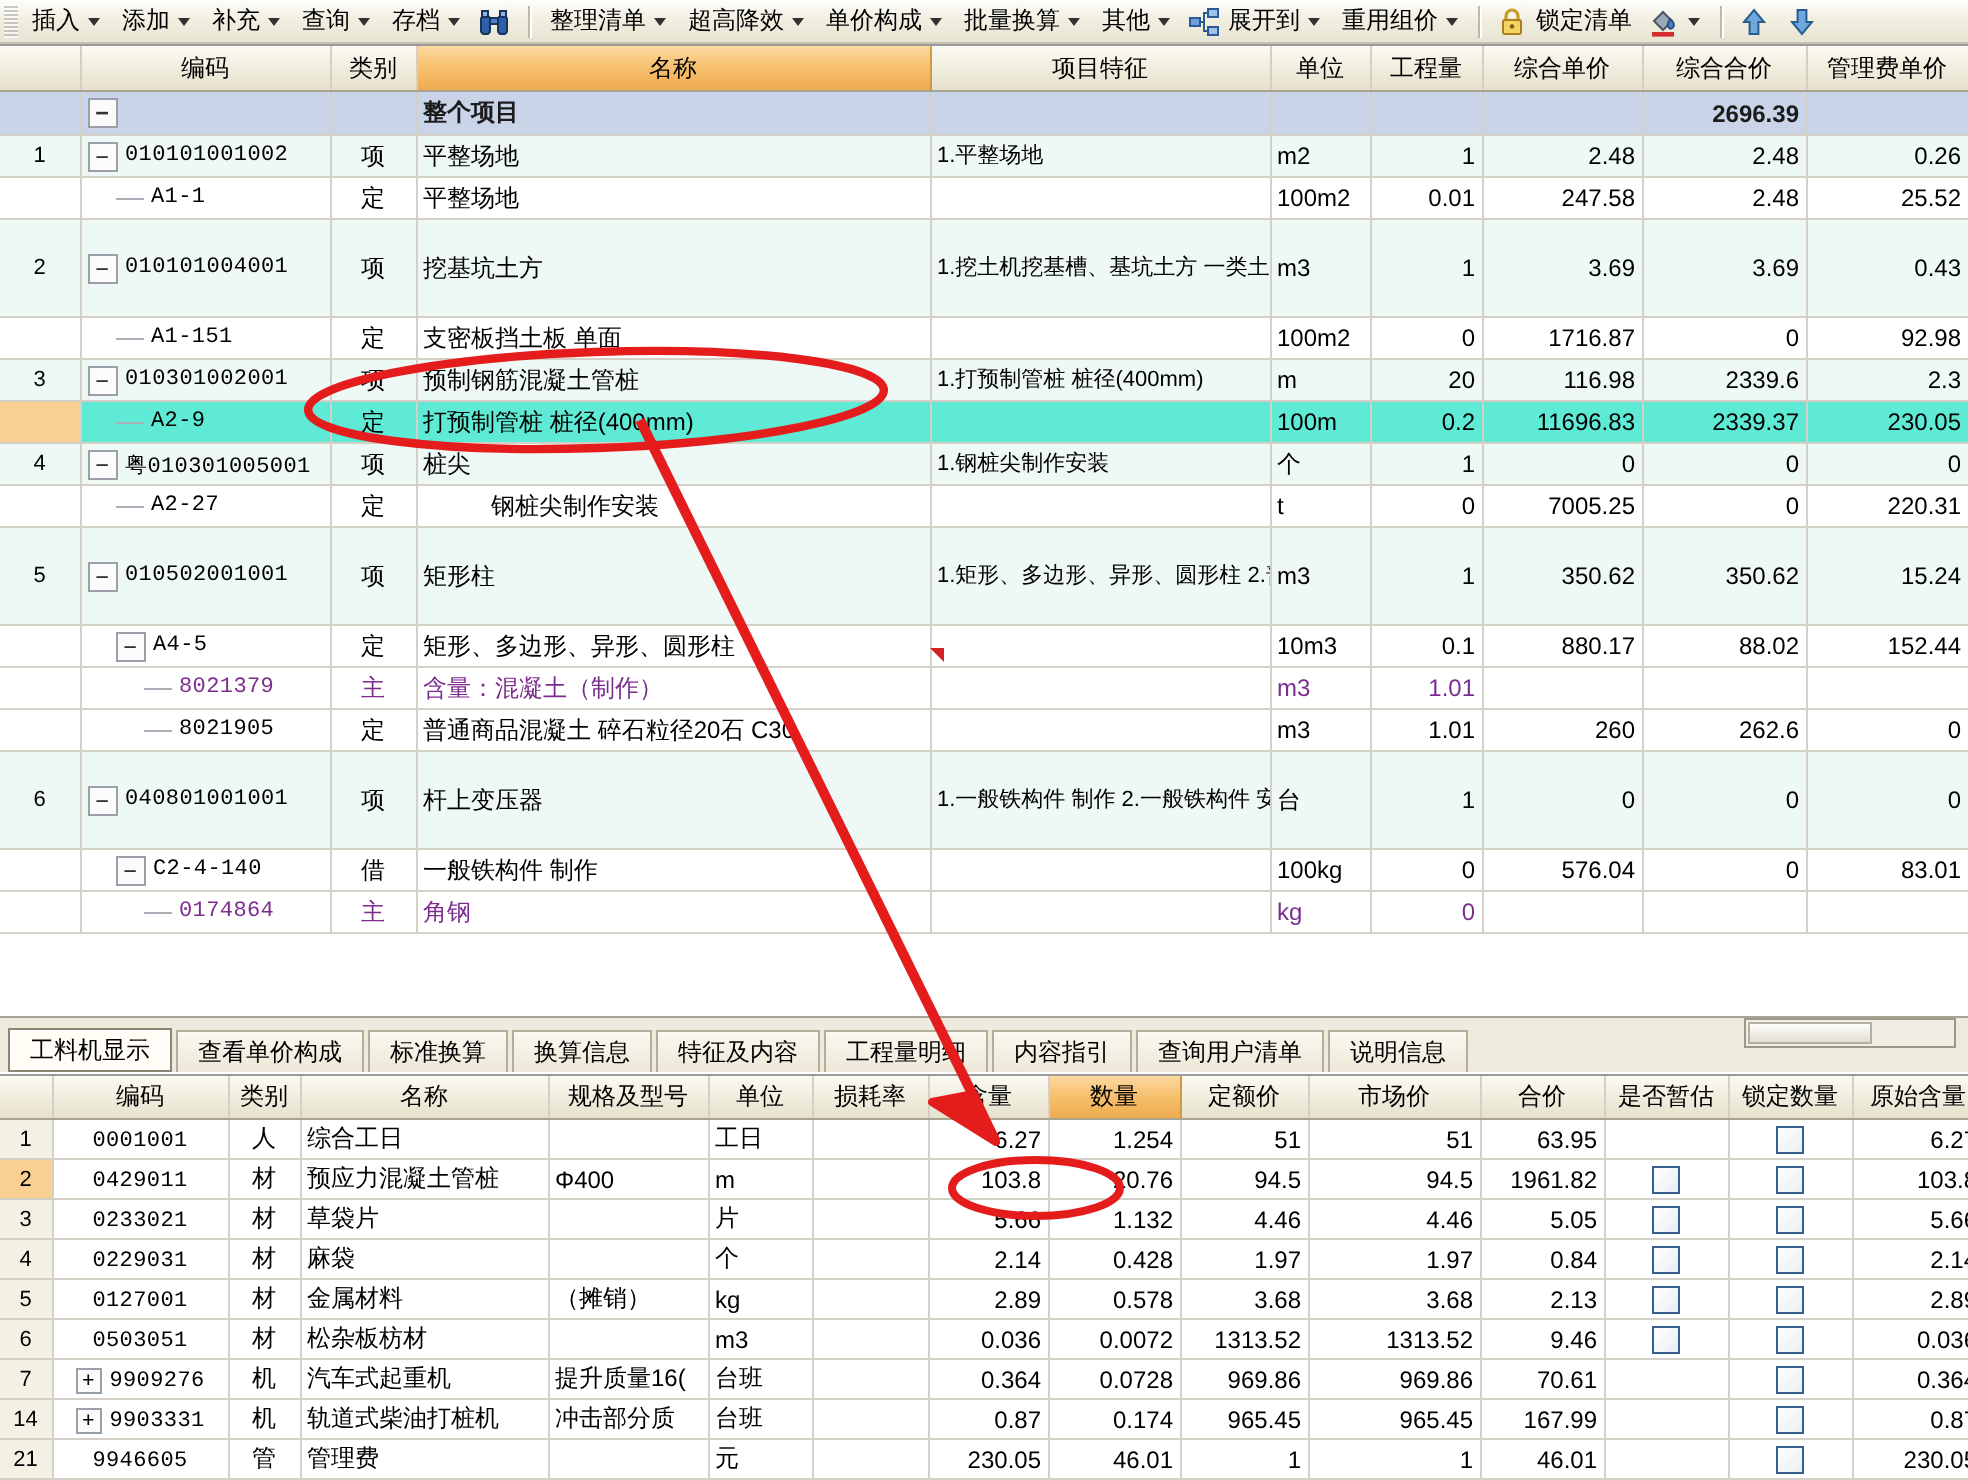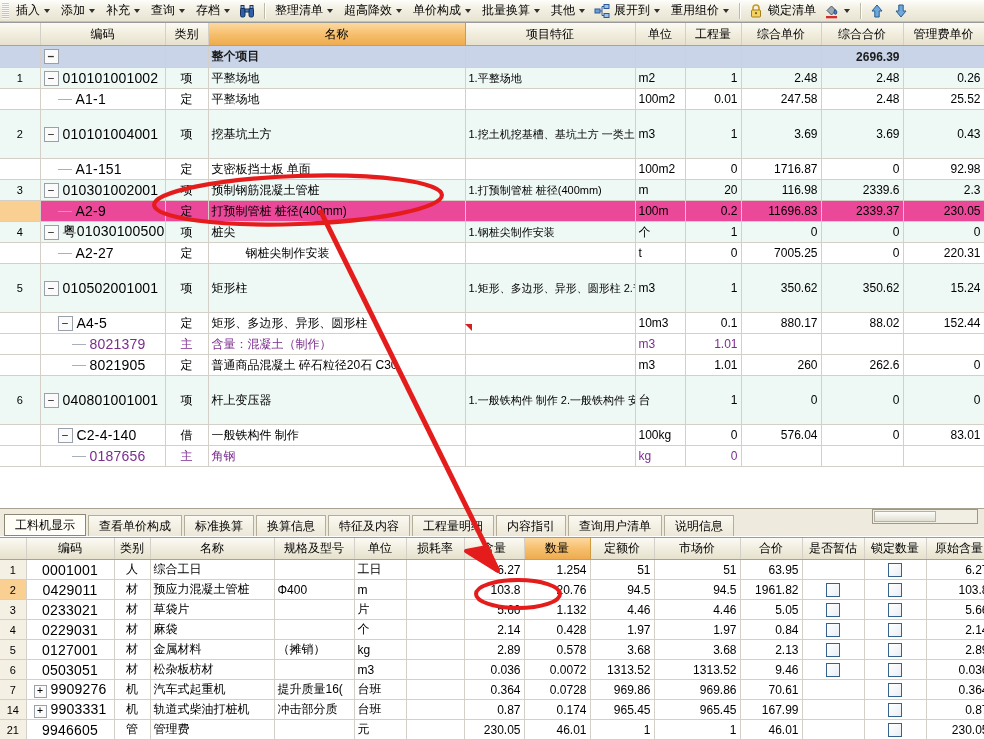--- a/index.html
+++ b/index.html
@@ -56,30 +56,30 @@
     background:linear-gradient(to bottom,#fcd9a0 0%,#f6bf6d 50%,#eeab4e 100%);
     border-right:1px solid #d09a40;
   }
   .r-num{text-align:center;background:#f4f1e4;color:#000;font-size:11px;}
   .r-num.sel{background:#f9cf92;}
   .num{text-align:right;}
   .ctr{text-align:center;}
   tr.lvl1 > td{background:#eef8f5;}
   tr.lvl2 > td{background:#ffffff;}
   tr.total > td{background:#c9d4e8;font-weight:bold;color:#1b1b1b;}
-  tr.rowsel > td{background:#ec4899;}
+  tr.rowsel > td{background:#5eead4;}
   td.purple{color:#7b2d8e;}
   .feat{white-space:pre-line;line-height:12px;font-size:11px;text-align:left;padding-top:1px;}
   .tree{display:flex;align-items:center;height:100%;}
   .tw{width:13px;height:13px;border:1px solid #9aa0a8;background:#fbfbfb;
       display:inline-flex;align-items:center;justify-content:center;
       font-size:11px;line-height:9px;color:#333;margin-right:4px;flex:0 0 13px;
       font-family:"DejaVu Sans Mono",monospace;}
   .elbow{width:14px;height:1px;background:#a9b0b8;margin-right:4px;flex:0 0 14px;}
-  .code{font-family:Liberation Sans, sans-serif;font-size:14px;letter-spacing:.2px;}
+  .code{font-family:Liberation Mono, monospace;font-size:11px;letter-spacing:.2px;}
   .redmark{position:absolute;width:0;height:0;border-top:7px solid #d32020;
            border-left:7px solid transparent;}
 
   
   .tabstrip{
     position:absolute;left:0;top:508px;width:984px;height:28px;
     background:#efeade;border-top:1px solid #a8a390;
     display:flex;align-items:flex-end;padding-left:4px;box-sizing:border-box;
   }
   .tab{
@@ -532,21 +532,21 @@
             <td class="num" style="height: 20px;">0</td>
             <td class="num" style="height: 20px;">576.04</td>
             <td class="num" style="height: 20px;">0</td>
             <td class="num" style="height: 20px;">83.01</td>
           </tr>
           <tr class="lvl2">
             <td class="r-num" style="height: 20px;"></td>
             <td class="purple" style="height: 20px;">
               <span class="tree" style="padding-left:28px">
                 <span class="elbow"></span>
-                <span class="code">0187656</span>
+                <span class="code">0174864</span>
               </span>
             </td>
             <td class="ctr purple" style="height: 20px;">主</td>
             <td class=" purple" style="height: 20px;">角钢</td>
             <td class="feat" style="height: 20px;"></td>
             <td class=" purple" style="height: 20px;">kg</td>
             <td class="num purple" style="height: 20px;">0</td>
             <td class="num" style="height: 20px;"></td>
             <td class="num" style="height: 20px;"></td>
             <td class="num" style="height: 20px;"></td>

